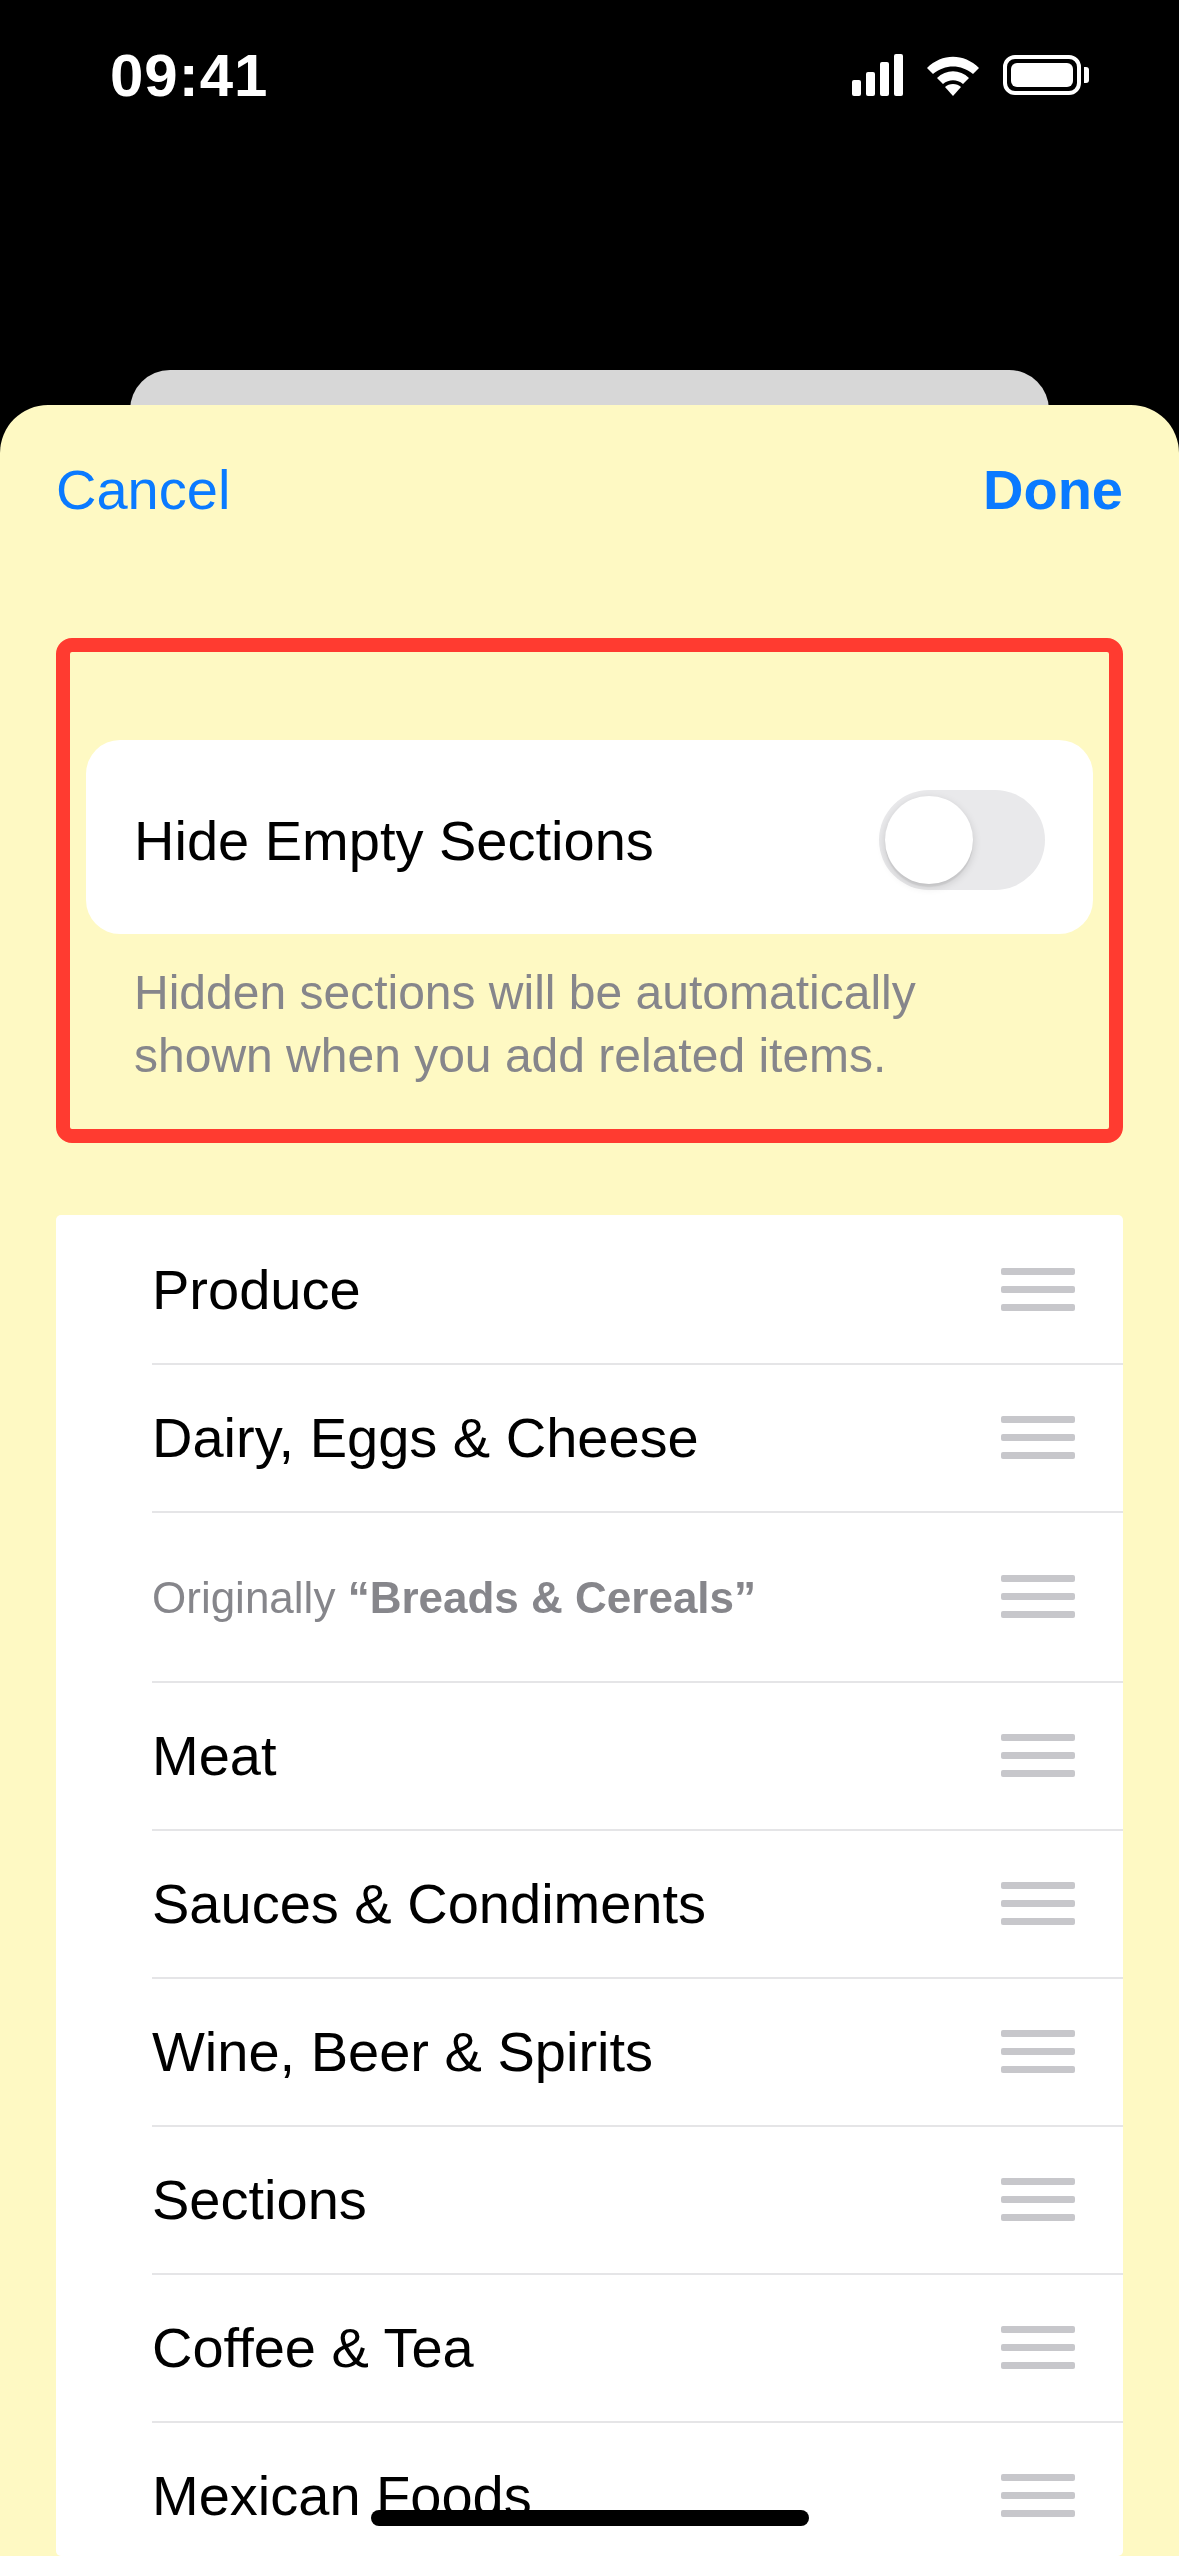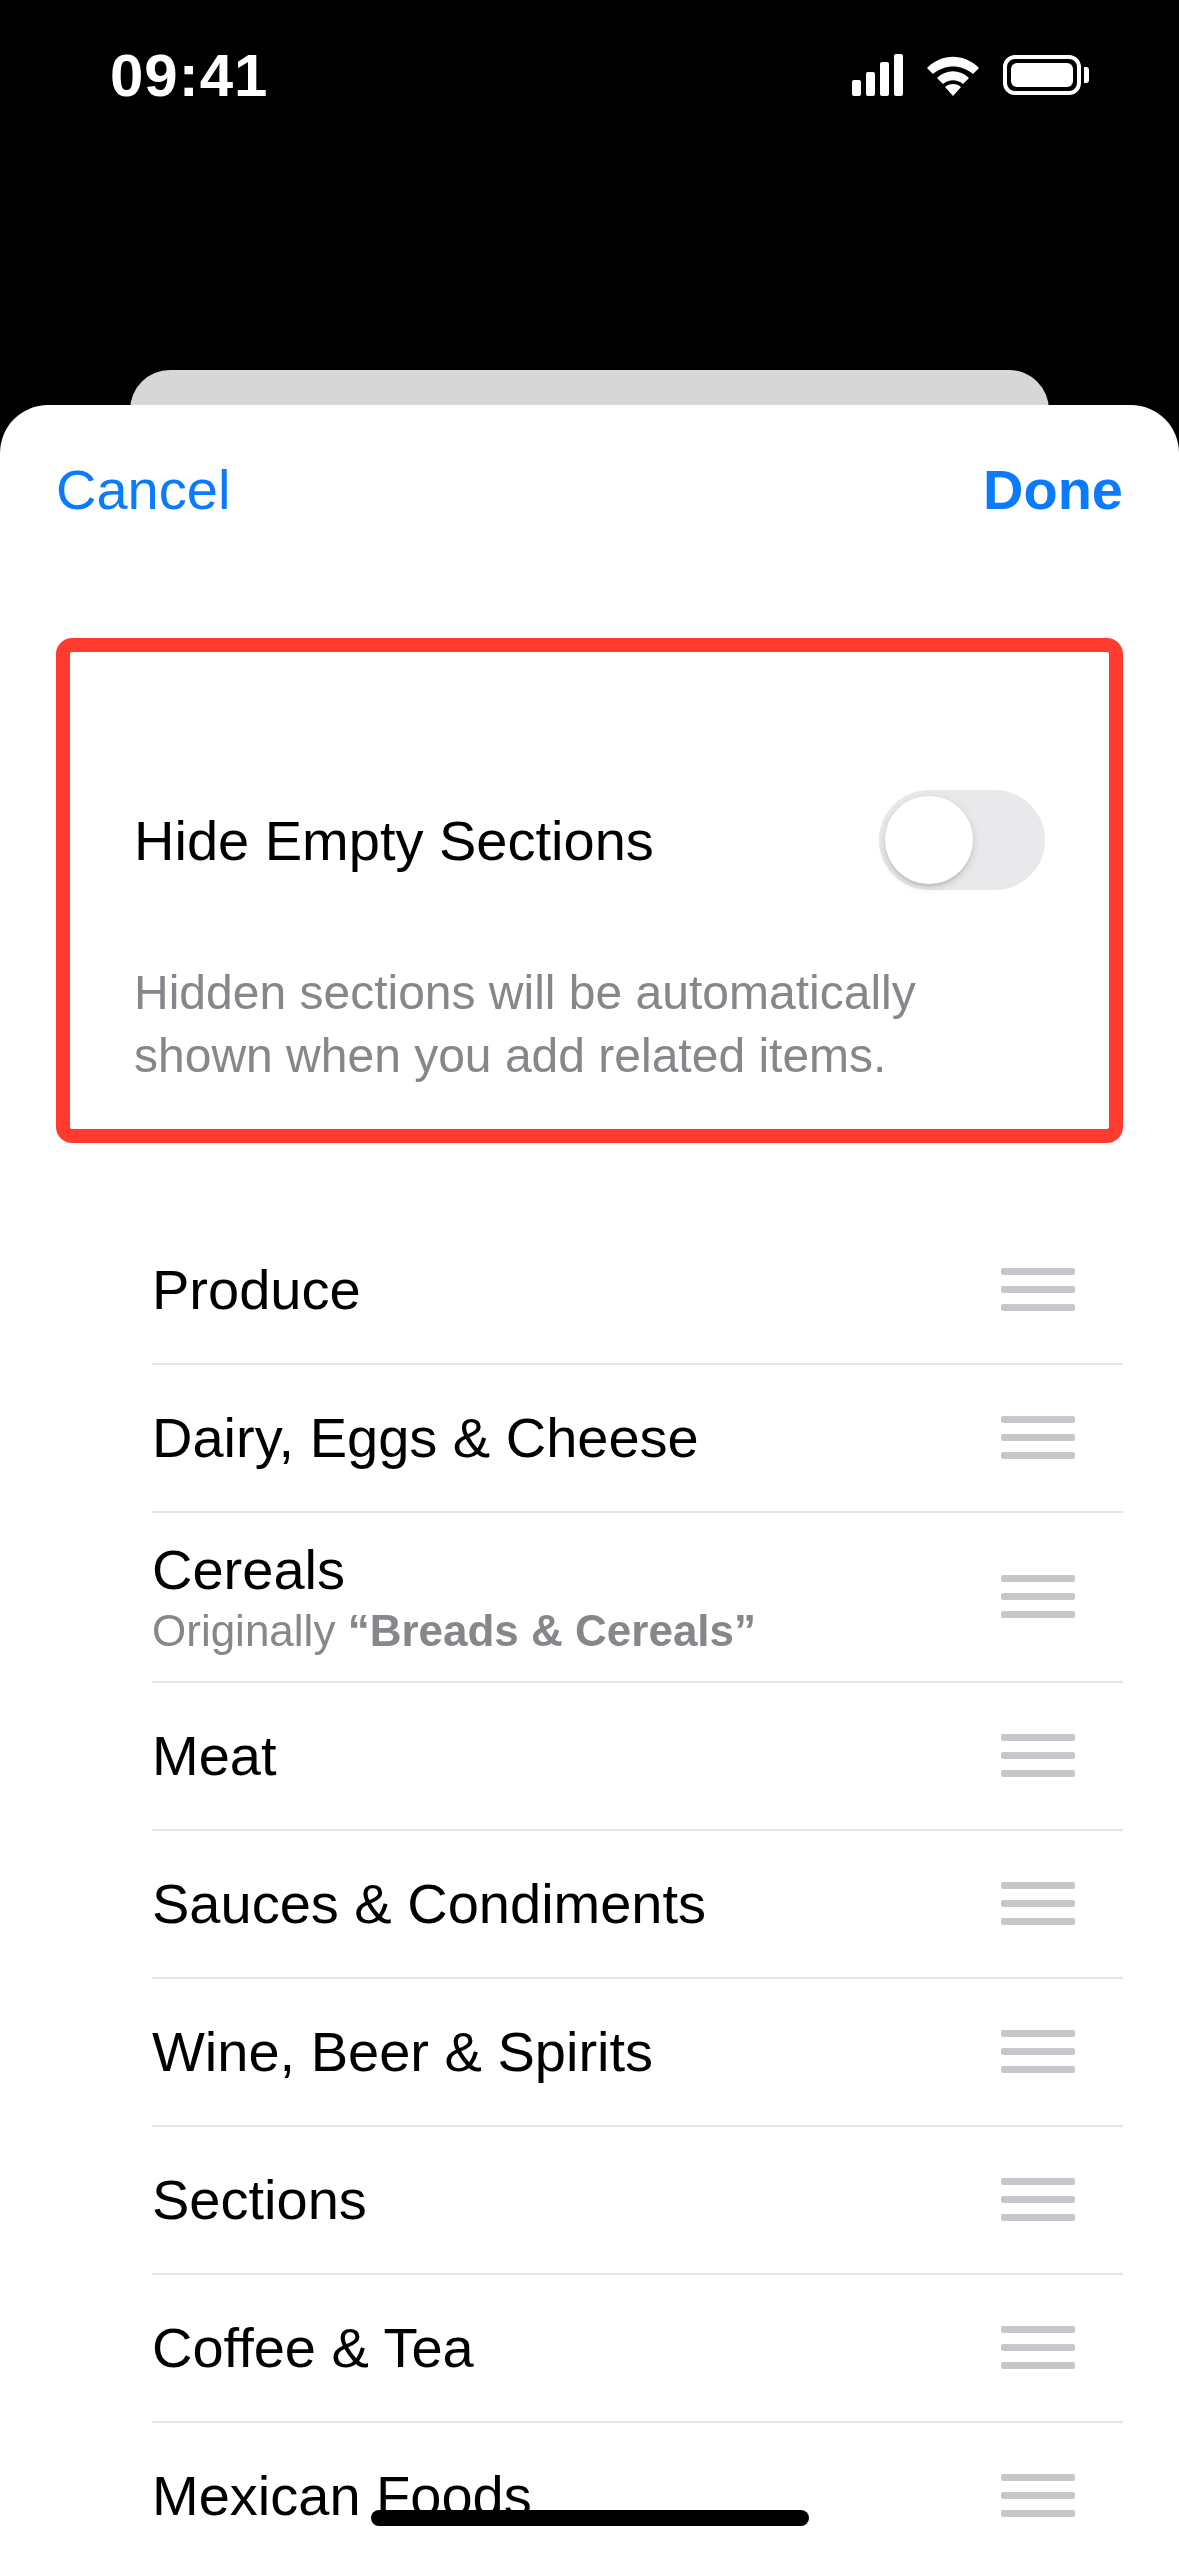--- a/index.html
+++ b/index.html
@@ -82,21 +82,21 @@
       background: #d7d7d7;
       border-radius: 40px 40px 0 0;
     }
 
     .modal {
       position: absolute;
       top: 405px;
       left: 0;
       right: 0;
       bottom: 0;
-      background: #ffffff;
+      background: #fef9c3;
       border-radius: 48px 48px 0 0;
       display: flex;
       flex-direction: column;
     }
     .modal-header {
       height: 170px;
       display: flex;
       align-items: center;
       justify-content: space-between;
       padding: 0 56px;
@@ -298,21 +298,20 @@
       </div>
       <div class="drag-icon">
         <div class="line"></div>
           <div class="line"></div>
           <div class="line"></div>
       </div>
     </div>
 
     <div class="section-row tall">
       <div class="section-text">
-        <span class="section-name">Cereals</span>
         <span class="section-sub"><span>Originally </span><span class="quoted">“Breads &amp; Cereals”</span></span>
       </div>
       <div class="drag-icon">
         <div class="line"></div>
           <div class="line"></div>
           <div class="line"></div>
       </div>
     </div>
 
     <div class="section-row">

